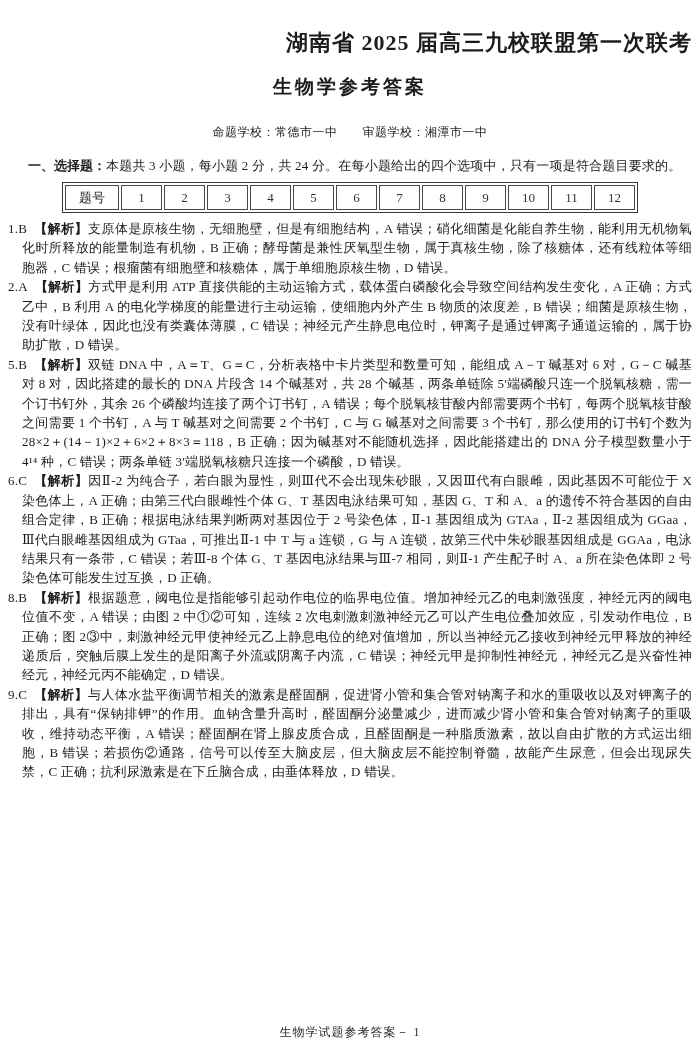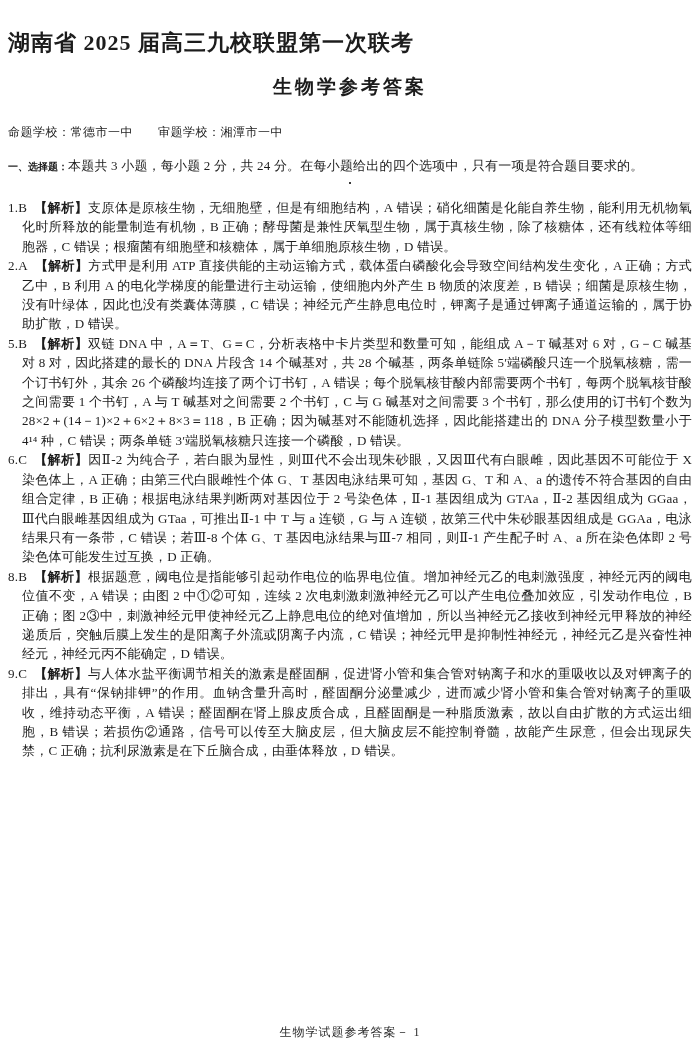--- a/index.html
+++ b/index.html
@@ -14,47 +14,48 @@
     min-height: 1055px;
     box-sizing: border-box;
     padding: 20px 7px 8px 8px;
     display: flex;
     flex-direction: column;
     background: #ffffff;
   }
   .exam-title {
     font-size: 22px;
     font-weight: bold;
-    text-align: left;
+    text-align: right;
     letter-spacing: 1px;
     margin: 8px 0 0 0;
   }
   .subject-title {
     font-size: 19px;
     font-weight: bold;
     text-align: center;
     letter-spacing: 3px;
     margin: 16px 0 0 0;
     font-family: "Liberation Sans", "DejaVu Sans", sans-serif;
   }
   .schools {
     font-size: 12px;
-    text-align: left;
+    text-align: center;
     margin: 24px 0 0 0;
     letter-spacing: 0.5px;
   }
   .section-line {
     font-size: 13px;
     margin: 16px 0 0 0;
     letter-spacing: 0.2px;
   }
   .section-line b {
     font-family: "Liberation Sans", "DejaVu Sans", sans-serif;
-    font-size: 10px;
+    font-size: 13px;
     letter-spacing: 0;
+    margin-left: 20px;
   }
   table.answers {
     border-collapse: separate;
     border-spacing: 2px;
     border: 1px solid #3a3a3a;
     margin: 7px auto 6px auto;
     background: #ffffff;
   }
   table.answers th, table.answers td {
     border: 1px solid #4a4a4a;
@@ -64,21 +65,21 @@
     text-align: center;
     vertical-align: middle;
     font-size: 13px;
     font-weight: normal;
     color: #333;
   }
   table.answers th {
     width: 52px;
     color: #222;
   }
-  .exps { margin-top: 8px; }
+  .exps { margin-top: 0; }
   .exp {
     margin: 0;
     padding-left: 14px;
     text-indent: -14px;
     font-size: 13px;
     line-height: 19.4px;
     text-align: justify;
     letter-spacing: 0.2px;
   }
   .exp-num { margin-right: 7px; }
@@ -103,20 +104,35 @@
   <h1 class="exam-title">湖南省 2025 届高三九校联盟第一次联考</h1>
 
   <h2 class="subject-title">生物学参考答案</h2>
 
   <p class="schools">命题学校：常德市一中　　审题学校：湘潭市一中</p>
 
   <p class="section-line"><b>一、选择题：</b><span>本题共 3 小题，每小题 2 分，共 24 分。在每小题给出的四个选项中，只有一项是符合题目要求的。</span></p>
 
   <table class="answers">
     <tbody>
+      <tr>
+        <th>题号</th>
+      <td>1</td>
+          <td>2</td>
+          <td>3</td>
+          <td>4</td>
+          <td>5</td>
+          <td>6</td>
+          <td>7</td>
+          <td>8</td>
+          <td>9</td>
+          <td>10</td>
+          <td>11</td>
+          <td>12</td>
+        </tr>
     </tbody>
   </table>
 
   <div class="exps">
       <p class="exp"><span class="exp-num">1.B</span><span class="exp-label">【解析】</span><span class="exp-text">支原体是原核生物，无细胞壁，但是有细胞结构，A 错误；硝化细菌是化能自养生物，能利用无机物氧化时所释放的能量制造有机物，B 正确；酵母菌是兼性厌氧型生物，属于真核生物，除了核糖体，还有线粒体等细胞器，C 错误；根瘤菌有细胞壁和核糖体，属于单细胞原核生物，D 错误。</span></p>
       <p class="exp"><span class="exp-num">2.A</span><span class="exp-label">【解析】</span><span class="exp-text">方式甲是利用 ATP 直接供能的主动运输方式，载体蛋白磷酸化会导致空间结构发生变化，A 正确；方式乙中，B 利用 A 的电化学梯度的能量进行主动运输，使细胞内外产生 B 物质的浓度差，B 错误；细菌是原核生物，没有叶绿体，因此也没有类囊体薄膜，C 错误；神经元产生静息电位时，钾离子是通过钾离子通道运输的，属于协助扩散，D 错误。</span></p>
       <p class="exp"><span class="exp-num">5.B</span><span class="exp-label">【解析】</span><span class="exp-text">双链 DNA 中，A＝T、G＝C，分析表格中卡片类型和数量可知，能组成 A－T 碱基对 6 对，G－C 碱基对 8 对，因此搭建的最长的 DNA 片段含 14 个碱基对，共 28 个碱基，两条单链除 5′端磷酸只连一个脱氧核糖，需一个订书钉外，其余 26 个磷酸均连接了两个订书钉，A 错误；每个脱氧核苷酸内部需要两个书钉，每两个脱氧核苷酸之间需要 1 个书钉，A 与 T 碱基对之间需要 2 个书钉，C 与 G 碱基对之间需要 3 个书钉，那么使用的订书钉个数为 28×2＋(14－1)×2＋6×2＋8×3＝118，B 正确；因为碱基对不能随机选择，因此能搭建出的 DNA 分子模型数量小于 4¹⁴ 种，C 错误；两条单链 3′端脱氧核糖只连接一个磷酸，D 错误。</span></p>
       <p class="exp"><span class="exp-num">6.C</span><span class="exp-label">【解析】</span><span class="exp-text">因Ⅱ-2 为纯合子，若白眼为显性，则Ⅲ代不会出现朱砂眼，又因Ⅲ代有白眼雌，因此基因不可能位于 X 染色体上，A 正确；由第三代白眼雌性个体 G、T 基因电泳结果可知，基因 G、T 和 A、a 的遗传不符合基因的自由组合定律，B 正确；根据电泳结果判断两对基因位于 2 号染色体，Ⅱ-1 基因组成为 GTAa，Ⅱ-2 基因组成为 GGaa，Ⅲ代白眼雌基因组成为 GTaa，可推出Ⅱ-1 中 T 与 a 连锁，G 与 A 连锁，故第三代中朱砂眼基因组成是 GGAa，电泳结果只有一条带，C 错误；若Ⅲ-8 个体 G、T 基因电泳结果与Ⅲ-7 相同，则Ⅱ-1 产生配子时 A、a 所在染色体即 2 号染色体可能发生过互换，D 正确。</span></p>
       <p class="exp"><span class="exp-num">8.B</span><span class="exp-label">【解析】</span><span class="exp-text">根据题意，阈电位是指能够引起动作电位的临界电位值。增加神经元乙的电刺激强度，神经元丙的阈电位值不变，A 错误；由图 2 中①②可知，连续 2 次电刺激刺激神经元乙可以产生电位叠加效应，引发动作电位，B 正确；图 2③中，刺激神经元甲使神经元乙上静息电位的绝对值增加，所以当神经元乙接收到神经元甲释放的神经递质后，突触后膜上发生的是阳离子外流或阴离子内流，C 错误；神经元甲是抑制性神经元，神经元乙是兴奋性神经元，神经元丙不能确定，D 错误。</span></p>
       <p class="exp"><span class="exp-num">9.C</span><span class="exp-label">【解析】</span><span class="exp-text">与人体水盐平衡调节相关的激素是醛固酮，促进肾小管和集合管对钠离子和水的重吸收以及对钾离子的排出，具有“保钠排钾”的作用。血钠含量升高时，醛固酮分泌量减少，进而减少肾小管和集合管对钠离子的重吸收，维持动态平衡，A 错误；醛固酮在肾上腺皮质合成，且醛固酮是一种脂质激素，故以自由扩散的方式运出细胞，B 错误；若损伤②通路，信号可以传至大脑皮层，但大脑皮层不能控制脊髓，故能产生尿意，但会出现尿失禁，C 正确；抗利尿激素是在下丘脑合成，由垂体释放，D 错误。</span></p>

